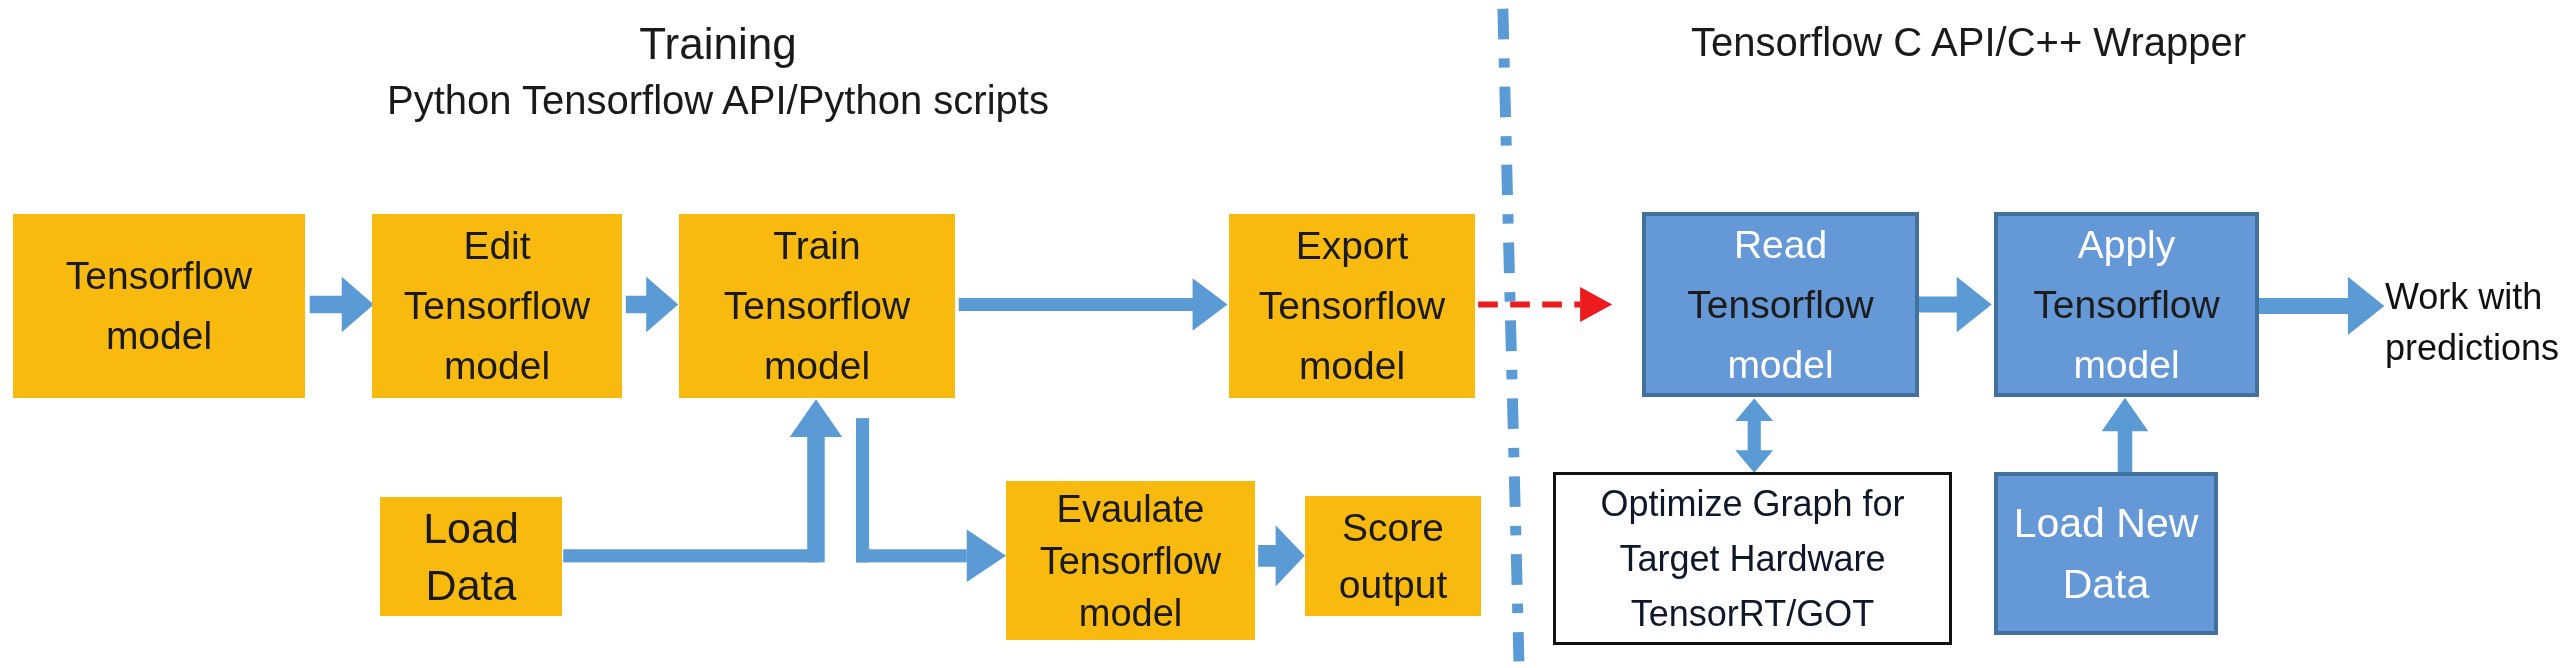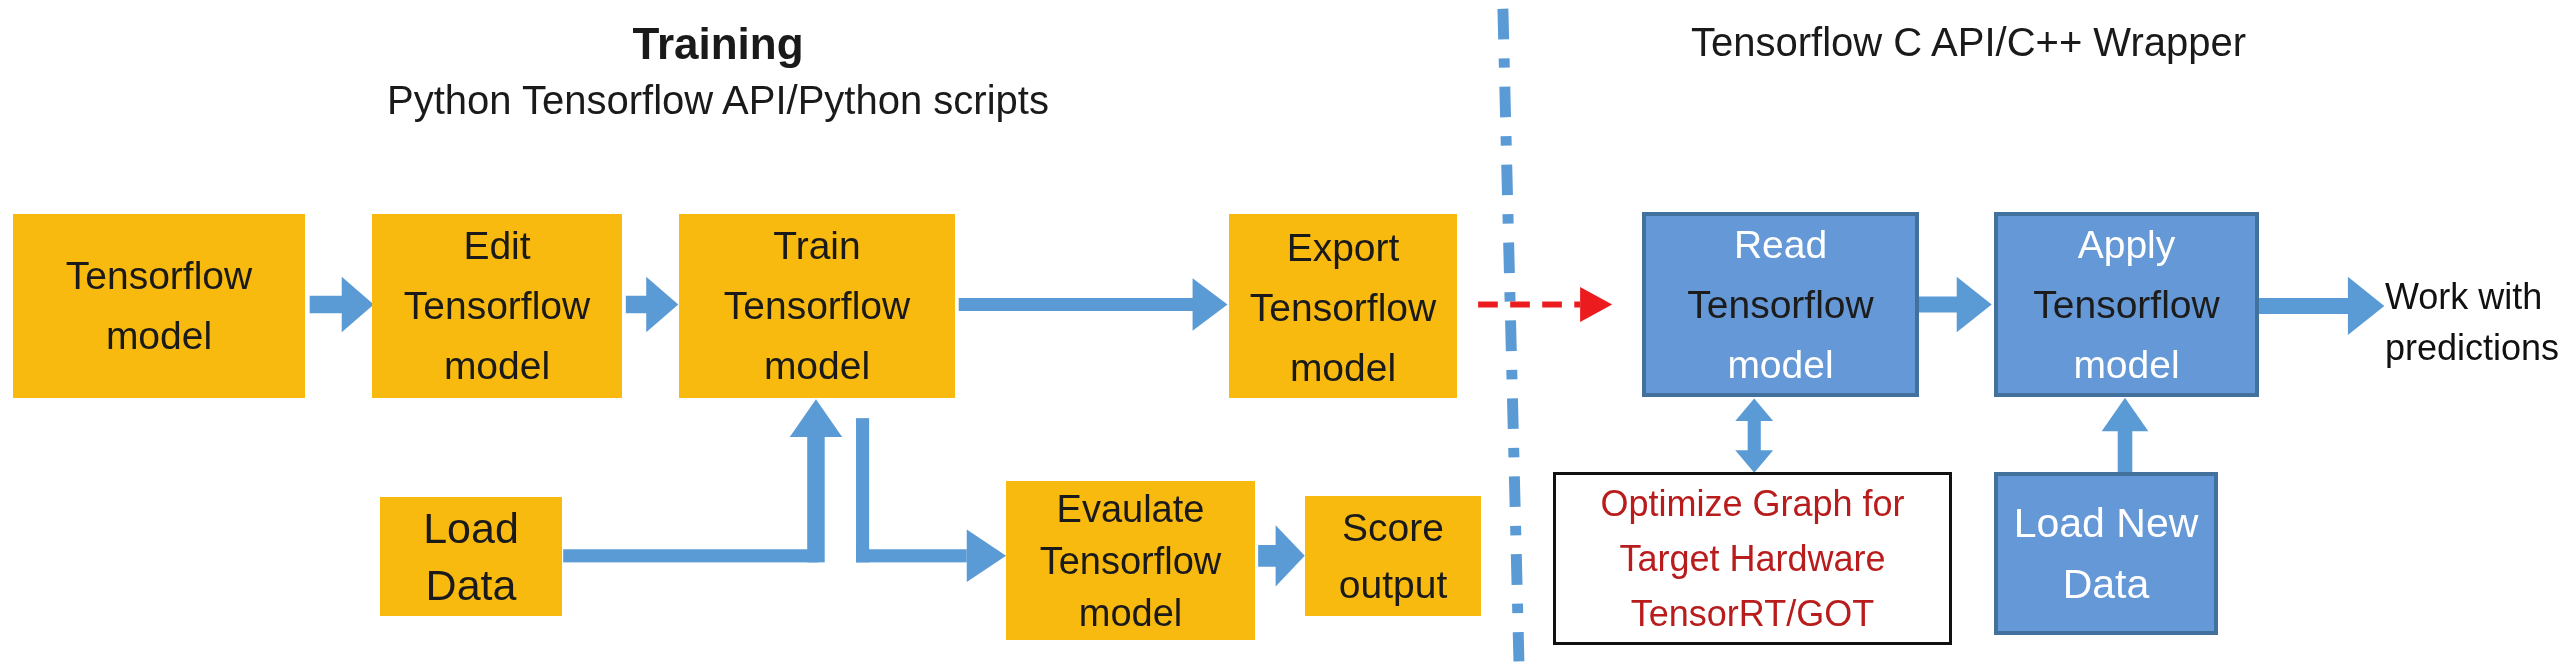--- a/index.html
+++ b/index.html
@@ -23,21 +23,21 @@
     width: 2576px;
     height: 668px;
   }
   .hdr {
     position: absolute;
     text-align: center;
     color: #1a1a1a;
   }
   .hdr .title {
     font-size: 44px;
-    font-weight: bold;
+    font-weight: normal;
     line-height: 58px;
   }
   .hdr .subtitle {
     font-size: 40px;
     font-weight: normal;
     line-height: 54px;
   }
   .box {
     position: absolute;
     display: flex;
@@ -52,21 +52,21 @@
     color: #1a1a1a;
   }
   .box.blue {
     background: #6598D6;
     border: 4.4px solid #41719C;
     color: #ffffff;
   }
   .box.white {
     background: #ffffff;
     border: 3.6px solid #111111;
-    color: #b91c1c;
+    color: #0f172a;
   }
   .ln { white-space: nowrap; }
   .f54 { font-size: 39px; line-height: 60px; }
   .f52 { font-size: 38px; line-height: 52px; }
   .f50 { font-size: 36px; line-height: 55px; }
   .blue .light { color: #ffffff; }
   .blue .dark  { color: #1c1c1c; }
   #work-label {
     position: absolute;
     left: 2385px;
@@ -147,21 +147,21 @@
     <div class="ln">Tensorflow</div>
     <div class="ln">model</div>
   </div>
 
   <div class="box orange f54" style="left:679px; top:214px; width:276px; height:184px;">
     <div class="ln">Train</div>
     <div class="ln">Tensorflow</div>
     <div class="ln">model</div>
   </div>
 
-  <div class="box orange f54" style="left:1229px; top:214px; width:228px; height:184px;justify-content:flex-end;">
+  <div class="box orange f54" style="left:1229px; top:214px; width:246px; height:184px;">
     <div class="ln">Export</div>
     <div class="ln">Tensorflow</div>
     <div class="ln">model</div>
   </div>
 
   <div class="box orange" style="left:380px; top:497px; width:182px; height:119px; font-size:43px; line-height:57px;">
     <div class="ln">Load</div>
     <div class="ln">Data</div>
   </div>
 

